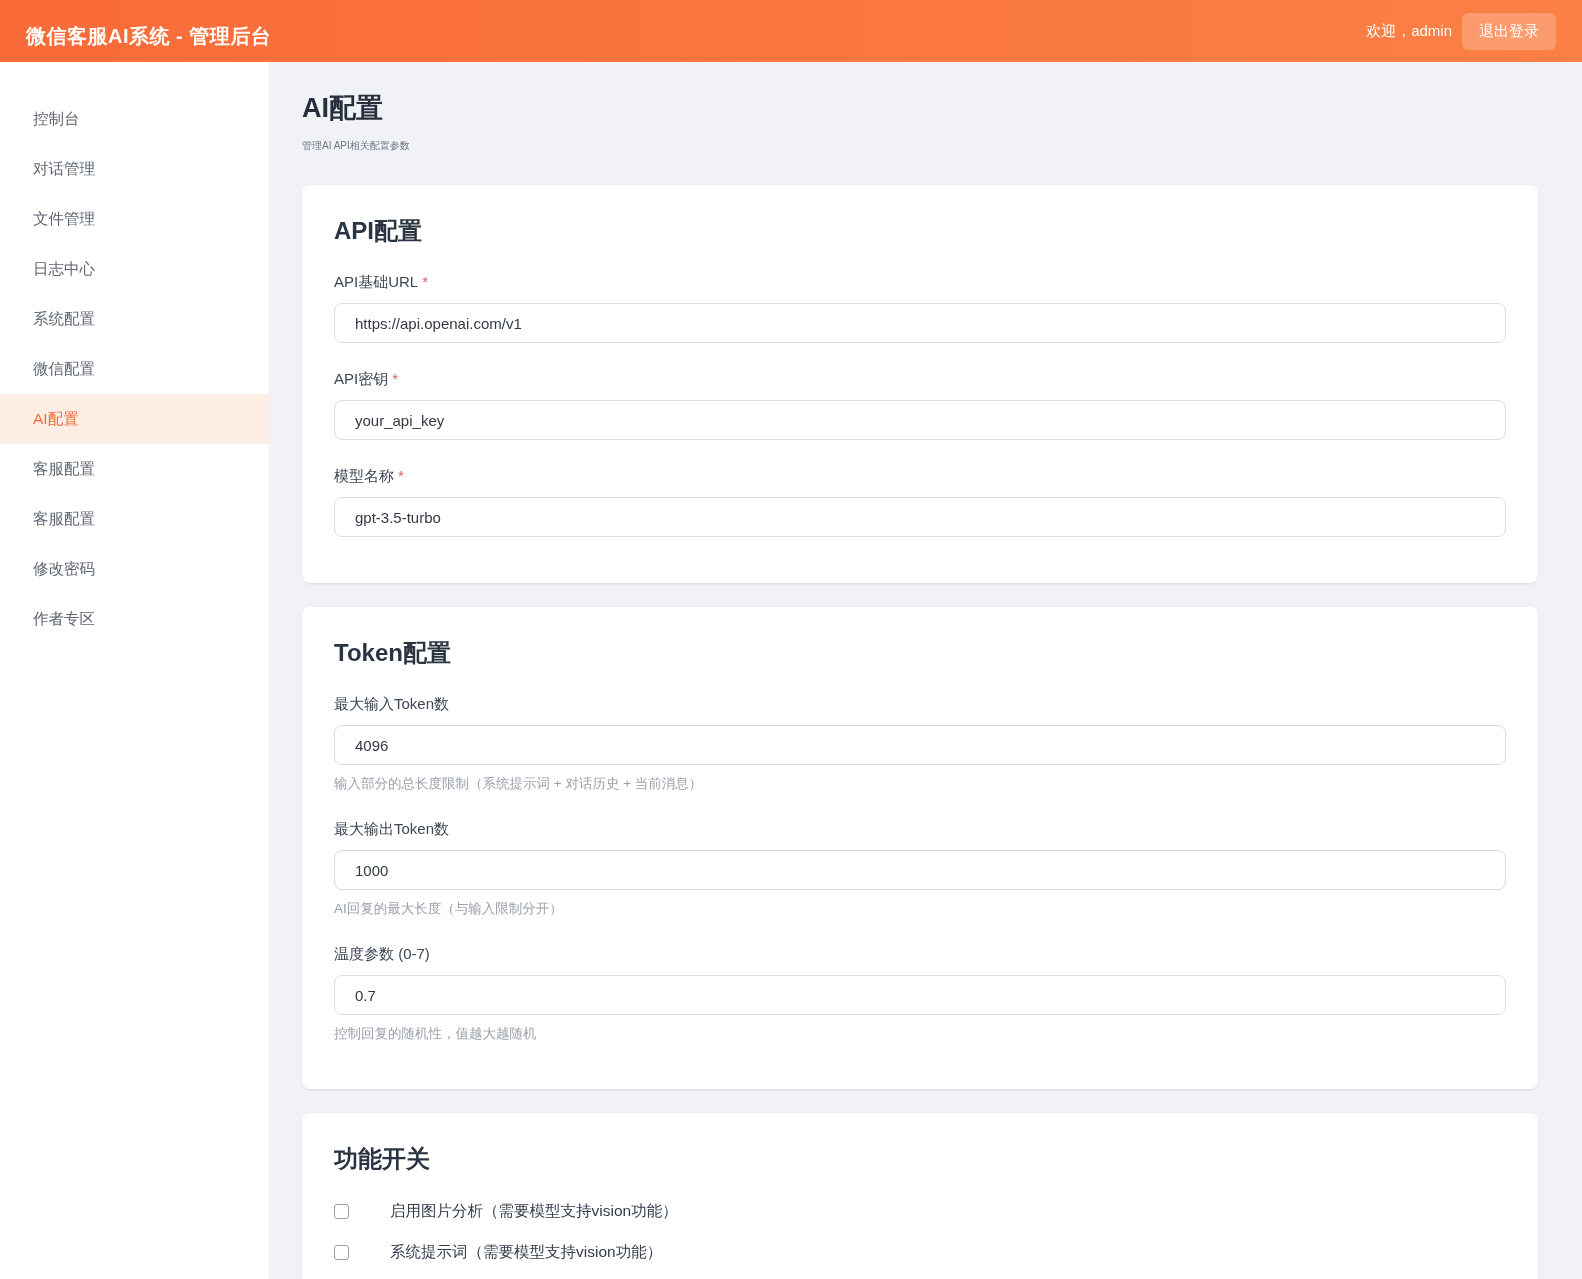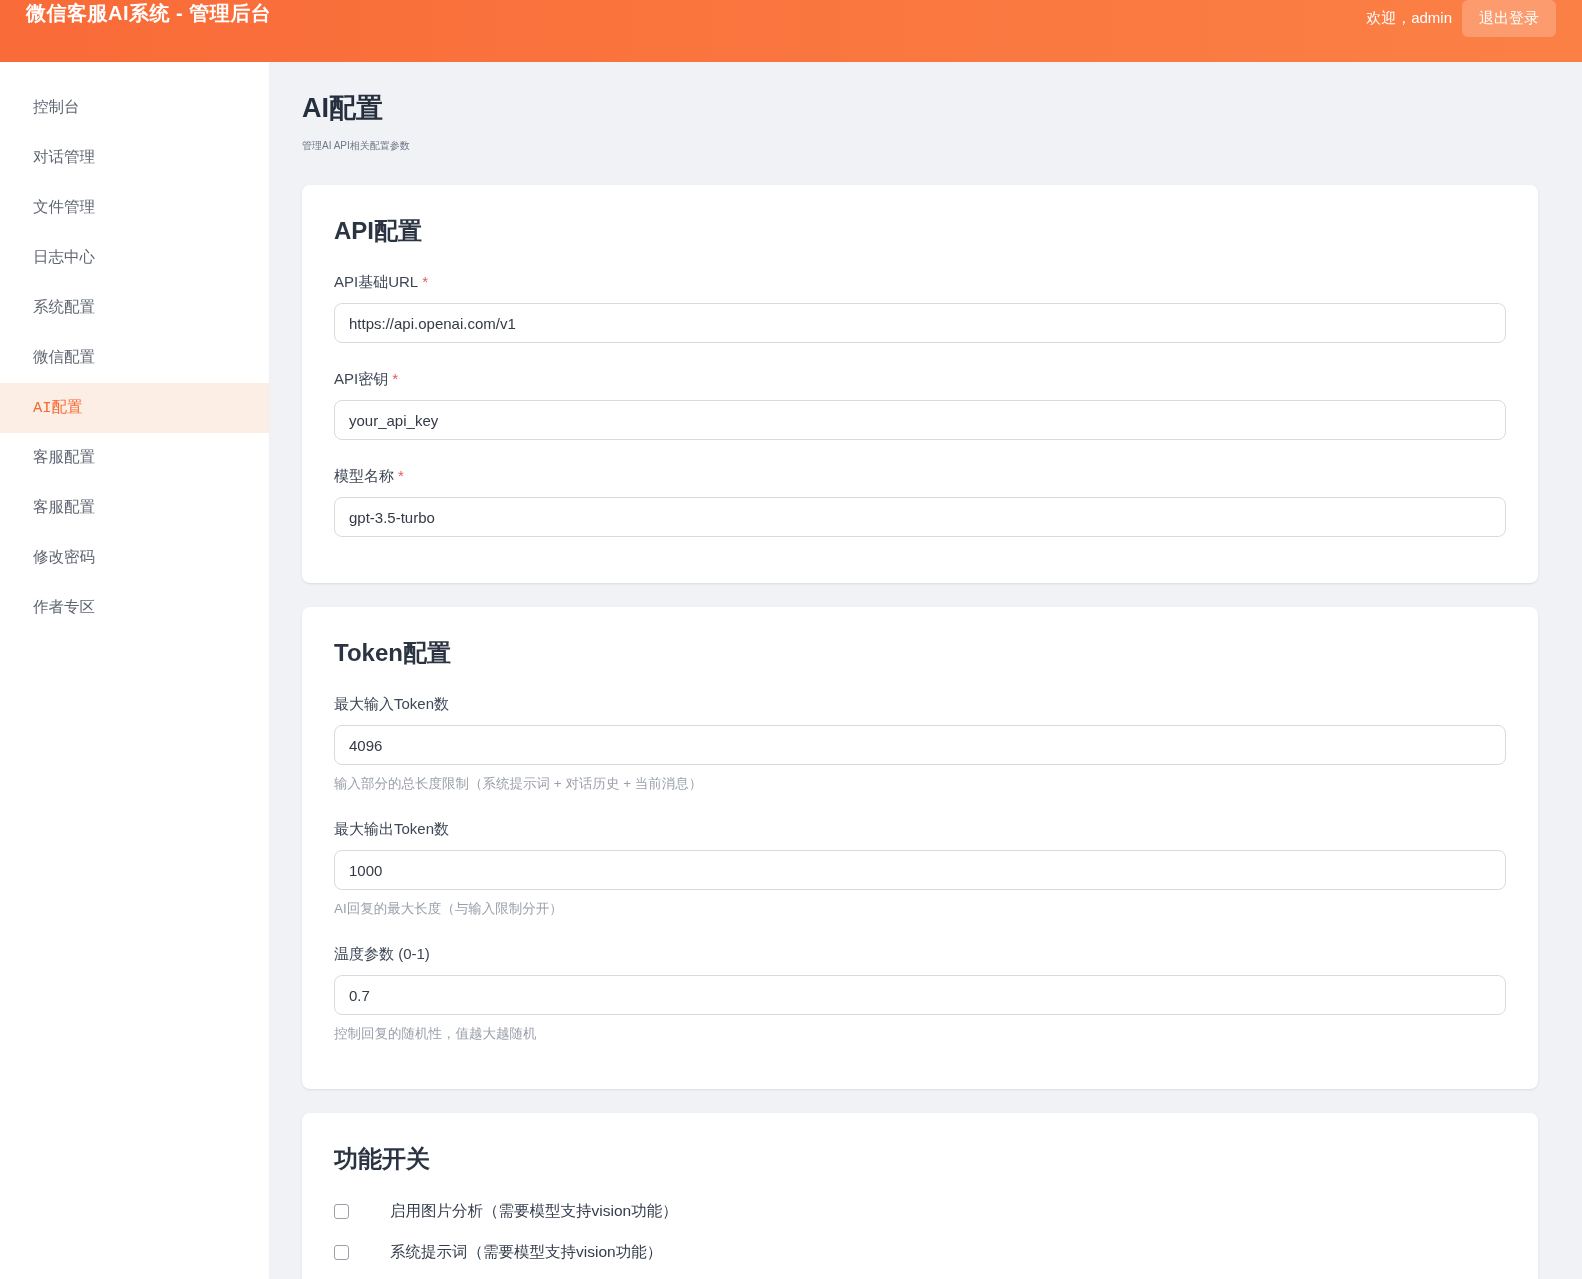--- a/index.html
+++ b/index.html
@@ -7,41 +7,40 @@
     width: 1582px; height: 1279px; overflow: hidden;
     font-family: "Liberation Sans", "DejaVu Sans", sans-serif;
     background: #f1f2f6;
     color: #333a45;
   }
 
   
   .header {
     height: 62px; width: 100%;
     background: linear-gradient(90deg, #f96b38, #fb8046);
-    display: flex; align-items: flex-start; justify-content: space-between;
-    padding: 0 26px;
+    display: flex; align-items: flex-end; justify-content: space-between;
+    padding: 12px 26px;
   }
   .brand { color: #ffffff; font-size: 20px; font-weight: bold; letter-spacing: 0.5px; }
   .header-right { display: flex; align-items: center; gap: 10px; }
   .welcome { color: #ffffff; font-size: 15px; }
   .logout-btn {
     background: rgba(255,255,255,0.22);
     color: #ffffff; font-size: 15px;
     border: none; border-radius: 6px;
     padding: 9px 17px; cursor: pointer;
     font-family: Liberation Serif, serif;
   }
 
   
   .layout { display: flex; height: 1217px; }
   .sidebar {
     width: 270px; background: #ffffff; flex-shrink: 0;
-    padding-top: 21px;
+    padding-top: 32px;
     border-right: 1px solid #eef0f3;
-    font-family: Liberation Mono, monospace;
   }
   .nav-item {
     height: 50px; line-height: 50px;
     padding-left: 33px;
     font-size: 15.5px; color: #5f6672;
     cursor: pointer;
   }
   .nav-item.active {
     background: #fdeee5;
     color: #f56a32;
@@ -61,21 +60,21 @@
   .card:first-of-type { margin-top: 32px; }
   .card-title { font-size: 24px; font-weight: bold; color: #2b3442; margin-bottom: 26px; }
 
   .field { margin-bottom: 27px; }
   .field:last-child { margin-bottom: 0; }
   .field-label { font-size: 15px; color: #3d4656; margin-bottom: 11px; }
   .req { color: #e05b5b; margin-left: 4px; }
   .text-input {
     width: 100%; height: 40px;
     border: 1px solid #d6dae1; border-radius: 8px;
-    padding: 0 14px; font-size: 15px; color: #333a45;
+    padding: 0 20px; font-size: 15px; color: #333a45;
     font-family: inherit; background: #ffffff;
     outline: none; display: block;
   }
   .help-text { font-size: 13.5px; color: #9aa0ab; margin-top: 10px; }
 
   .check-row {
     display: flex; align-items: center;
     margin-bottom: 20px; cursor: pointer; gap: 28px;
   }
   .checkbox {
@@ -151,21 +150,21 @@
         <div class="help-text">输入部分的总长度限制（系统提示词 + 对话历史 + 当前消息）</div>
       </div>
 
       <div class="field">
         <div class="field-label">最大输出Token数</div>
         <input type="text" class="text-input" value="1000" style="">
         <div class="help-text">AI回复的最大长度（与输入限制分开）</div>
       </div>
 
       <div class="field">
-        <div class="field-label">温度参数 (0-1)</div>
+        <div class="field-label">温度参数 (0-7)</div>
         <input type="text" class="text-input" value="0.7" style="">
         <div class="help-text">控制回复的随机性，值越大越随机</div>
       </div>
     </section>
 
     <section class="card">
       <h2 class="card-title">功能开关</h2>
 
       <label class="check-row">
         <input type="checkbox" class="checkbox" style="">

